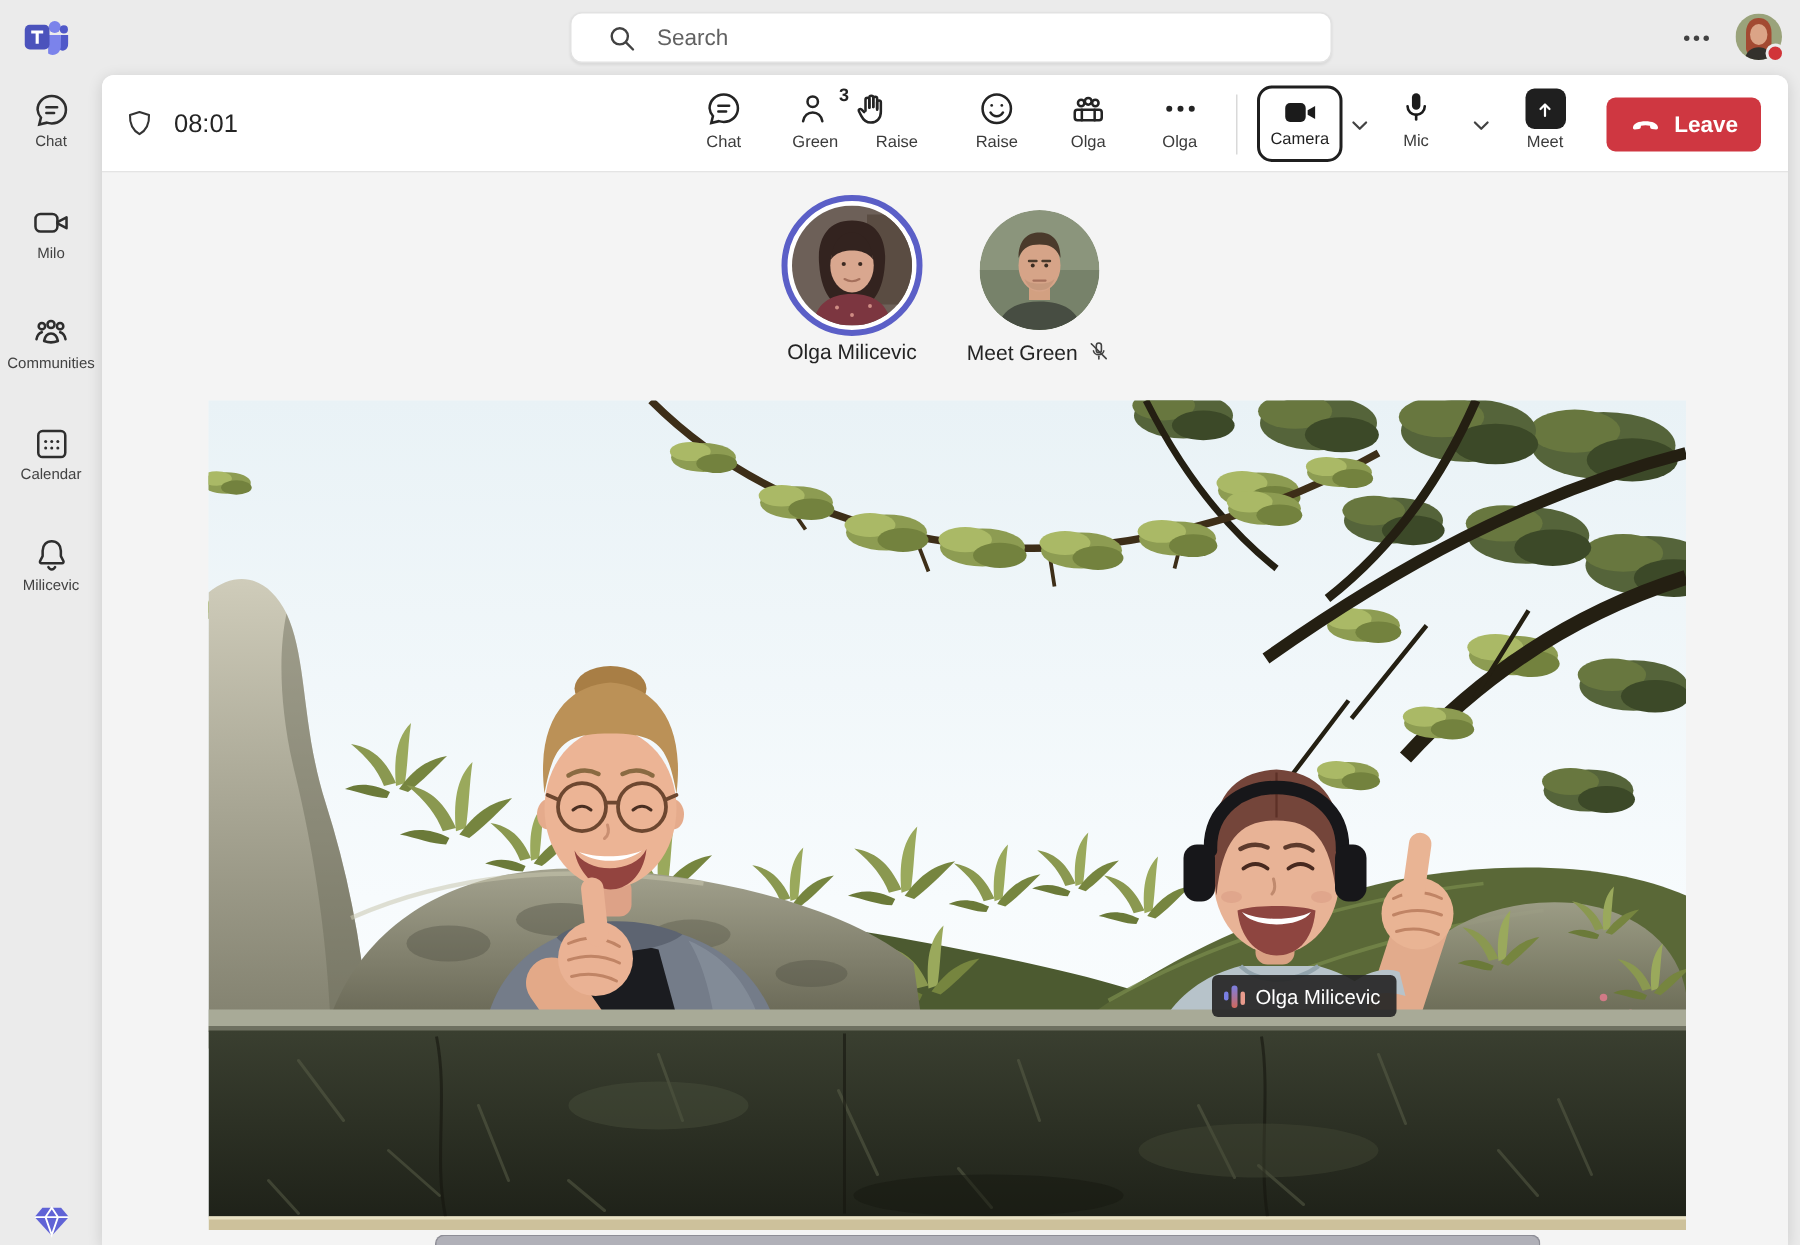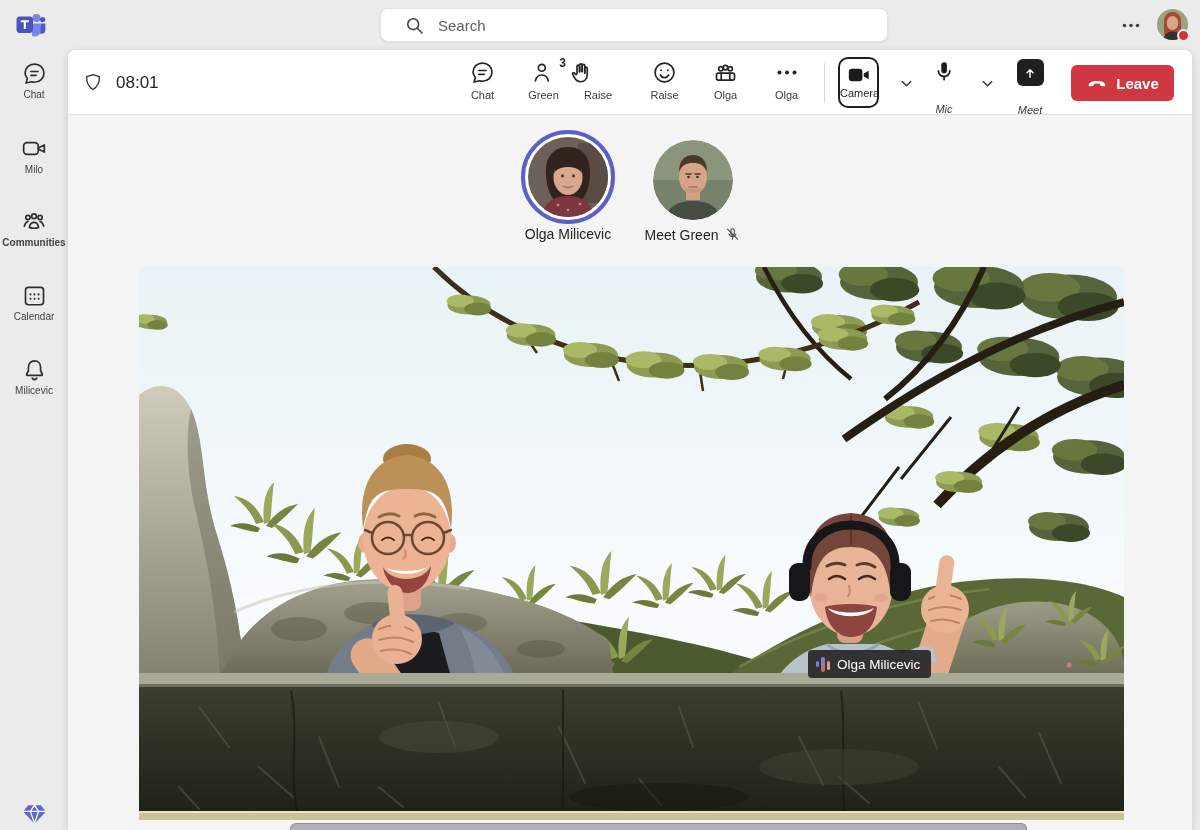--- a/index.html
+++ b/index.html
@@ -31,26 +31,26 @@
             border-radius:8px 8px 0 0; overflow:hidden; box-shadow:0 2px 10px rgba(0,0,0,.14); }
   .mtg-header { position:absolute; left:0; top:0; width:1124px; height:65px; background:#fff;
                 border-bottom:1px solid #e4e4e4; }
   .timer-wrap { position:absolute; left:14px; top:0; height:65px; display:flex; align-items:center; gap:12px; }
   .timer { font-size:17px; color:#242424; }
   .ctrl { position:absolute; top:8px; width:61px; text-align:center; cursor:pointer; }
   .ctrl .ic { height:28px; display:flex; align-items:flex-end; justify-content:center; position:relative; }
   .ctrl .lbl { font-size:11px; color:#3b3b3b; margin-top:3px; display:block; }
   .badge { position:absolute; top:-2px; right:8px; font-size:12px; font-weight:bold; color:#242424; }
   .vdivider { position:absolute; left:756px; top:13px; width:1px; height:40px; background:#d9d9d9; }
-  .camera-box { position:absolute; left:770px; top:7px; width:41px; height:51px; border:2.2px solid #1f1f1f;
+  .camera-box { position:absolute; left:770px; top:7px; width:57px; height:51px; border:2.2px solid #1f1f1f;
                 border-radius:10px; text-align:center; cursor:pointer; background:#fff; }
   .camera-box .lbl { font-size:11px; color:#1f1f1f; display:block; margin-top:-1px; }
   .chev { position:absolute; top:26px; width:16px; height:16px; cursor:pointer; }
   .mini-ctrl { position:absolute; top:8px; text-align:center; cursor:pointer; }
-  .mini-ctrl .lbl { font-size:11px; color:#3b3b3b; display:block; margin-top:18px;font-style:italic; }
+  .mini-ctrl .lbl { font-size:11px; color:#3b3b3b; display:block; margin-top:3px; }
   .share-sq { width:27px; height:27px; background:#1f1f1f; border-radius:6px; margin:1px auto 0; display:flex;
               align-items:center; justify-content:center; }
   .leave-btn { position:absolute; left:1003px; top:15px; width:103px; height:36px; background:#cf3741;
                border:none; border-radius:6px; color:#fff; font-size:15px; font-weight:bold; cursor:pointer;
                display:flex; align-items:center; justify-content:center; gap:8px; font-family:"Liberation Sans",sans-serif; }
 
   
   .tile-olga { position:absolute; left:453px; top:80px; width:94px; height:94px; border-radius:50%;
                border:4px solid #5b5fc7; background:#fff; display:flex; align-items:center; justify-content:center; }
   .tile-milo { position:absolute; left:585px; top:90px; width:80px; height:80px; border-radius:50%; overflow:hidden; }
@@ -130,21 +130,21 @@
     </svg>
     <span class="lbl">Chat</span>
   </div>
   <div class="side-item" style="top:85px;">
     <svg width="28" height="27" viewBox="0 0 24 24" fill="none" stroke="#2e2e2e" stroke-width="1.5" stroke-linejoin="round" style="margin:0 auto;">
       <rect x="2.8" y="6.8" width="13" height="10.4" rx="3"></rect>
       <path d="M15.8 11.6 21.2 8.8v6.4l-5.4-2.8" stroke-linecap="round"></path>
     </svg>
     <span class="lbl">Milo</span>
   </div>
-  <div class="side-item" style="top:158px;font-weight:bold;">
+  <div class="side-item" style="top:158px;">
     <svg width="28" height="27" viewBox="0 0 24 24" fill="none" stroke="#2e2e2e" stroke-width="1.5" stroke-linecap="round" style="margin:0 auto;">
       <circle cx="12" cy="7.4" r="2.1"></circle>
         <circle cx="6.6" cy="8.4" r="1.9"></circle>
         <circle cx="17.4" cy="8.4" r="1.9"></circle>
       <path d="M3.4 16.2c.4-2.3 1.6-3.7 3.2-4.2 M20.6 16.2c-.4-2.3-1.6-3.7-3.2-4.2"></path>
       <path d="M7.9 17.2c.5-2.9 2-4.5 4.1-4.5s3.6 1.6 4.1 4.5c-2.8 1.1-5.4 1.1-8.2 0Z" stroke-linejoin="round"></path>
     </svg>
     <span class="lbl">Communities</span>
   </div>
   <div class="side-item" style="top:232px;">

